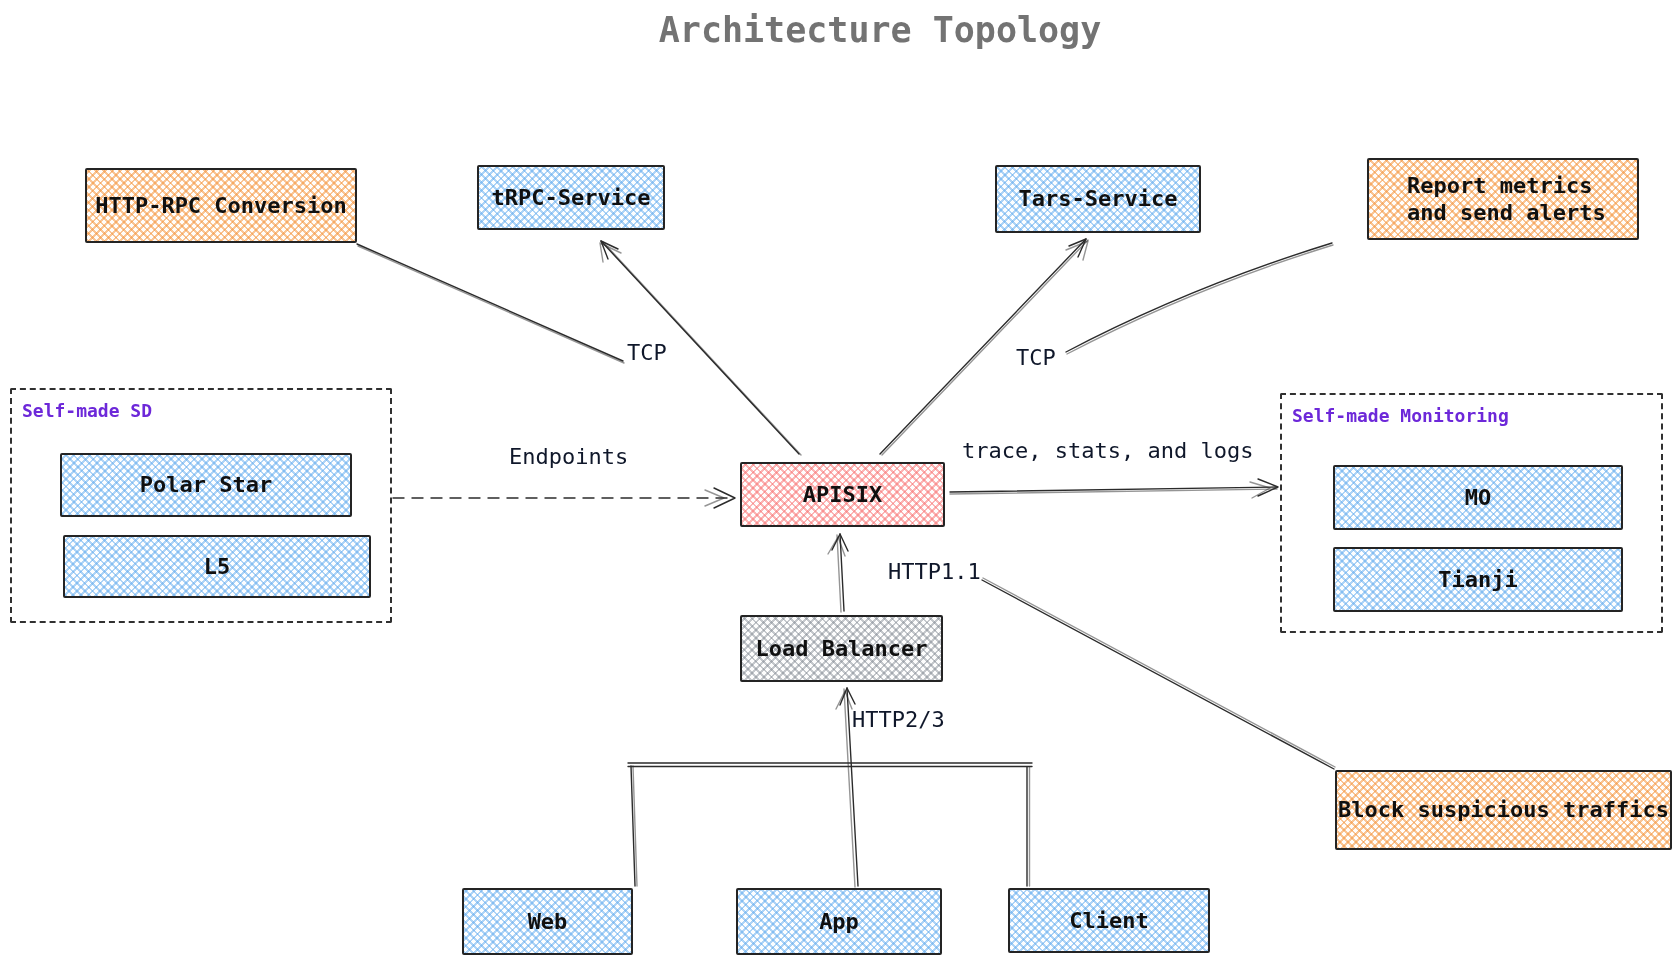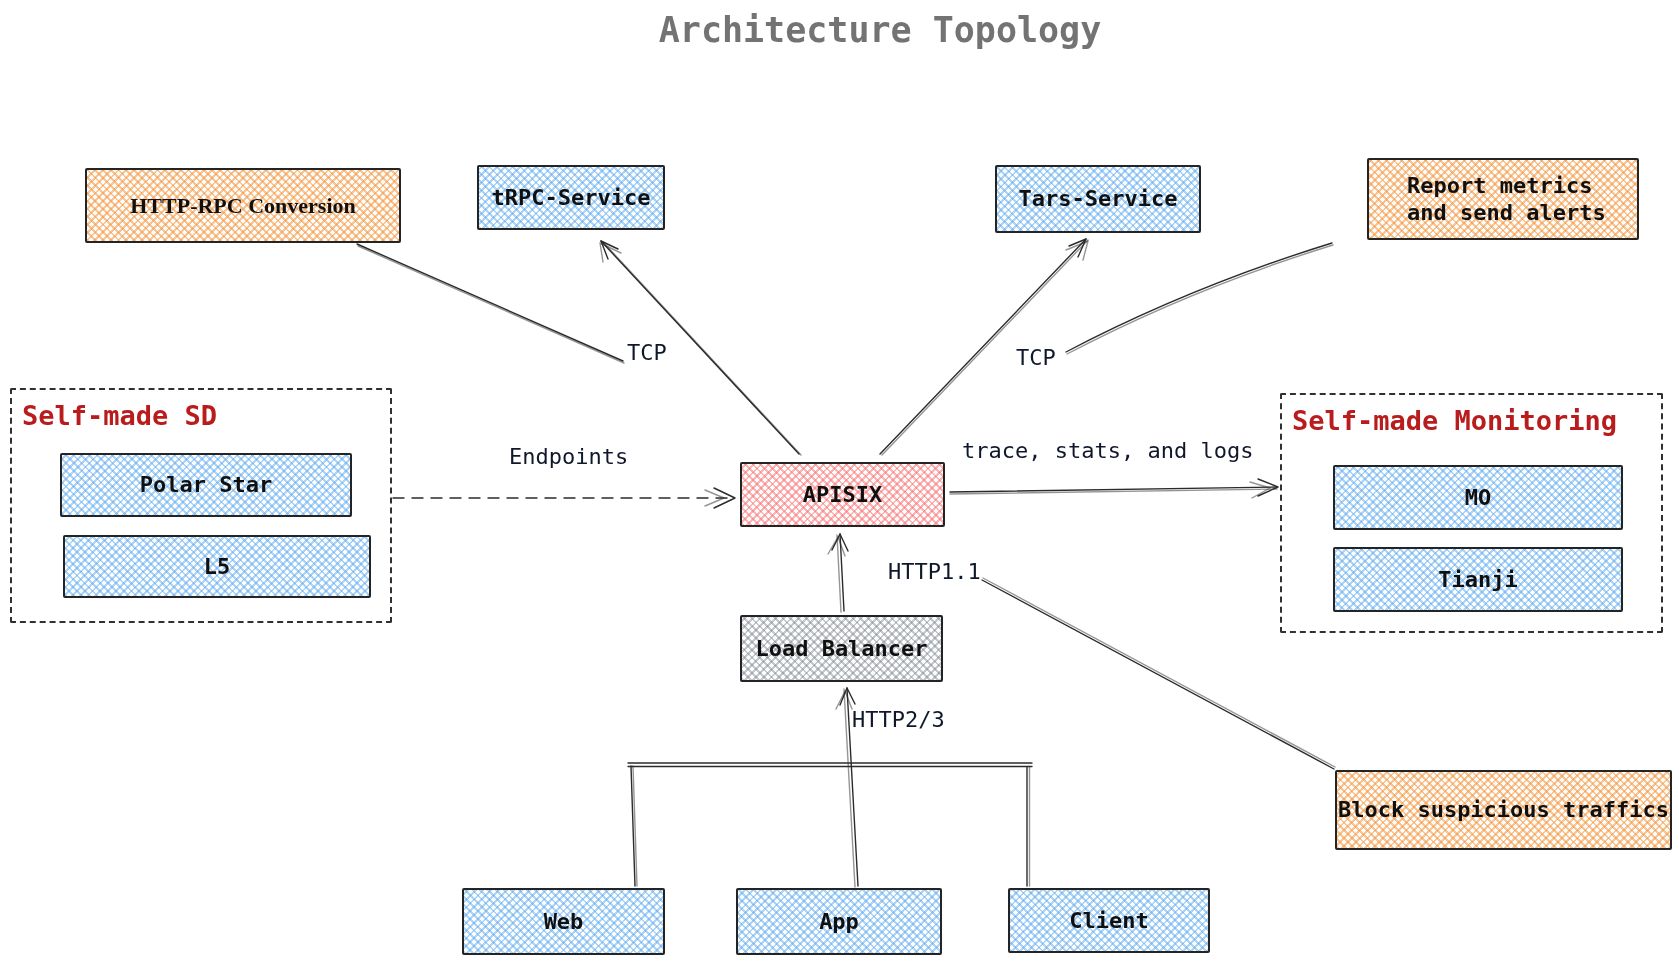--- a/index.html
+++ b/index.html
@@ -47,21 +47,21 @@
       repeating-linear-gradient(45deg, rgba(118,126,136,.42) 0 2px, transparent 2px 5.5px),
       repeating-linear-gradient(-45deg, rgba(118,126,136,.42) 0 2px, transparent 2px 5.5px),
       #fdfdfd;
   }
   .node.multi{flex-direction:column;align-items:flex-start;padding-left:38px;justify-content:center;}
   .group{
     position:absolute;border:2.4px dashed #303030;border-radius:2px;box-sizing:border-box;
     background:transparent;
   }
   .group-label{
-    position:absolute;left:10px;top:10px;font-size:27px;font-weight:600;color:#b91c1c;white-space:nowrap;
+    position:absolute;left:10px;top:10px;font-size:18px;font-weight:600;color:#6d28d9;white-space:nowrap;
   }
   .edge-label{
     position:absolute;font-size:22px;font-weight:400;color:#0f172a;white-space:nowrap;
   }
 </style>
 </head>
 <body>
 
 <div>
 
@@ -141,21 +141,21 @@
     </g>
   </svg>
 
   <div class="group" style="left:10px;top:388px;width:382px;height:235px;">
     <div class="group-label">Self-made SD</div>
   </div>
   <div class="group" style="left:1280px;top:393px;width:383px;height:240px;">
     <div class="group-label">Self-made Monitoring</div>
   </div>
 
-  <div class="node fill-orange" style="left:85px;top:168px;width:316px;height:75px;font-family:Liberation Serif, serif;">
+  <div class="node fill-orange" style="left:85px;top:168px;width:272px;height:75px;">
     <span>HTTP-RPC Conversion</span>
   </div>
 
   <div class="node fill-blue" style="left:477px;top:165px;width:188px;height:65px;">
     <span>tRPC-Service</span>
   </div>
 
   <div class="node fill-blue" style="left:995px;top:165px;width:206px;height:68px;">
     <span>Tars-Service</span>
   </div>
@@ -186,21 +186,21 @@
   </div>
 
   <div class="node fill-gray" style="left:740px;top:615px;width:203px;height:67px;">
     <span>Load Balancer</span>
   </div>
 
   <div class="node fill-orange" style="left:1335px;top:770px;width:337px;height:80px;">
     <span>Block suspicious traffics</span>
   </div>
 
-  <div class="node fill-blue" style="left:462px;top:888px;width:203px;height:67px;">
+  <div class="node fill-blue" style="left:462px;top:888px;width:171px;height:67px;">
     <span>Web</span>
   </div>
 
   <div class="node fill-blue" style="left:736px;top:888px;width:206px;height:67px;text-align:center;">
     <span>App</span>
   </div>
 
   <div class="node fill-blue" style="left:1008px;top:888px;width:202px;height:65px;">
     <span>Client</span>
   </div>

